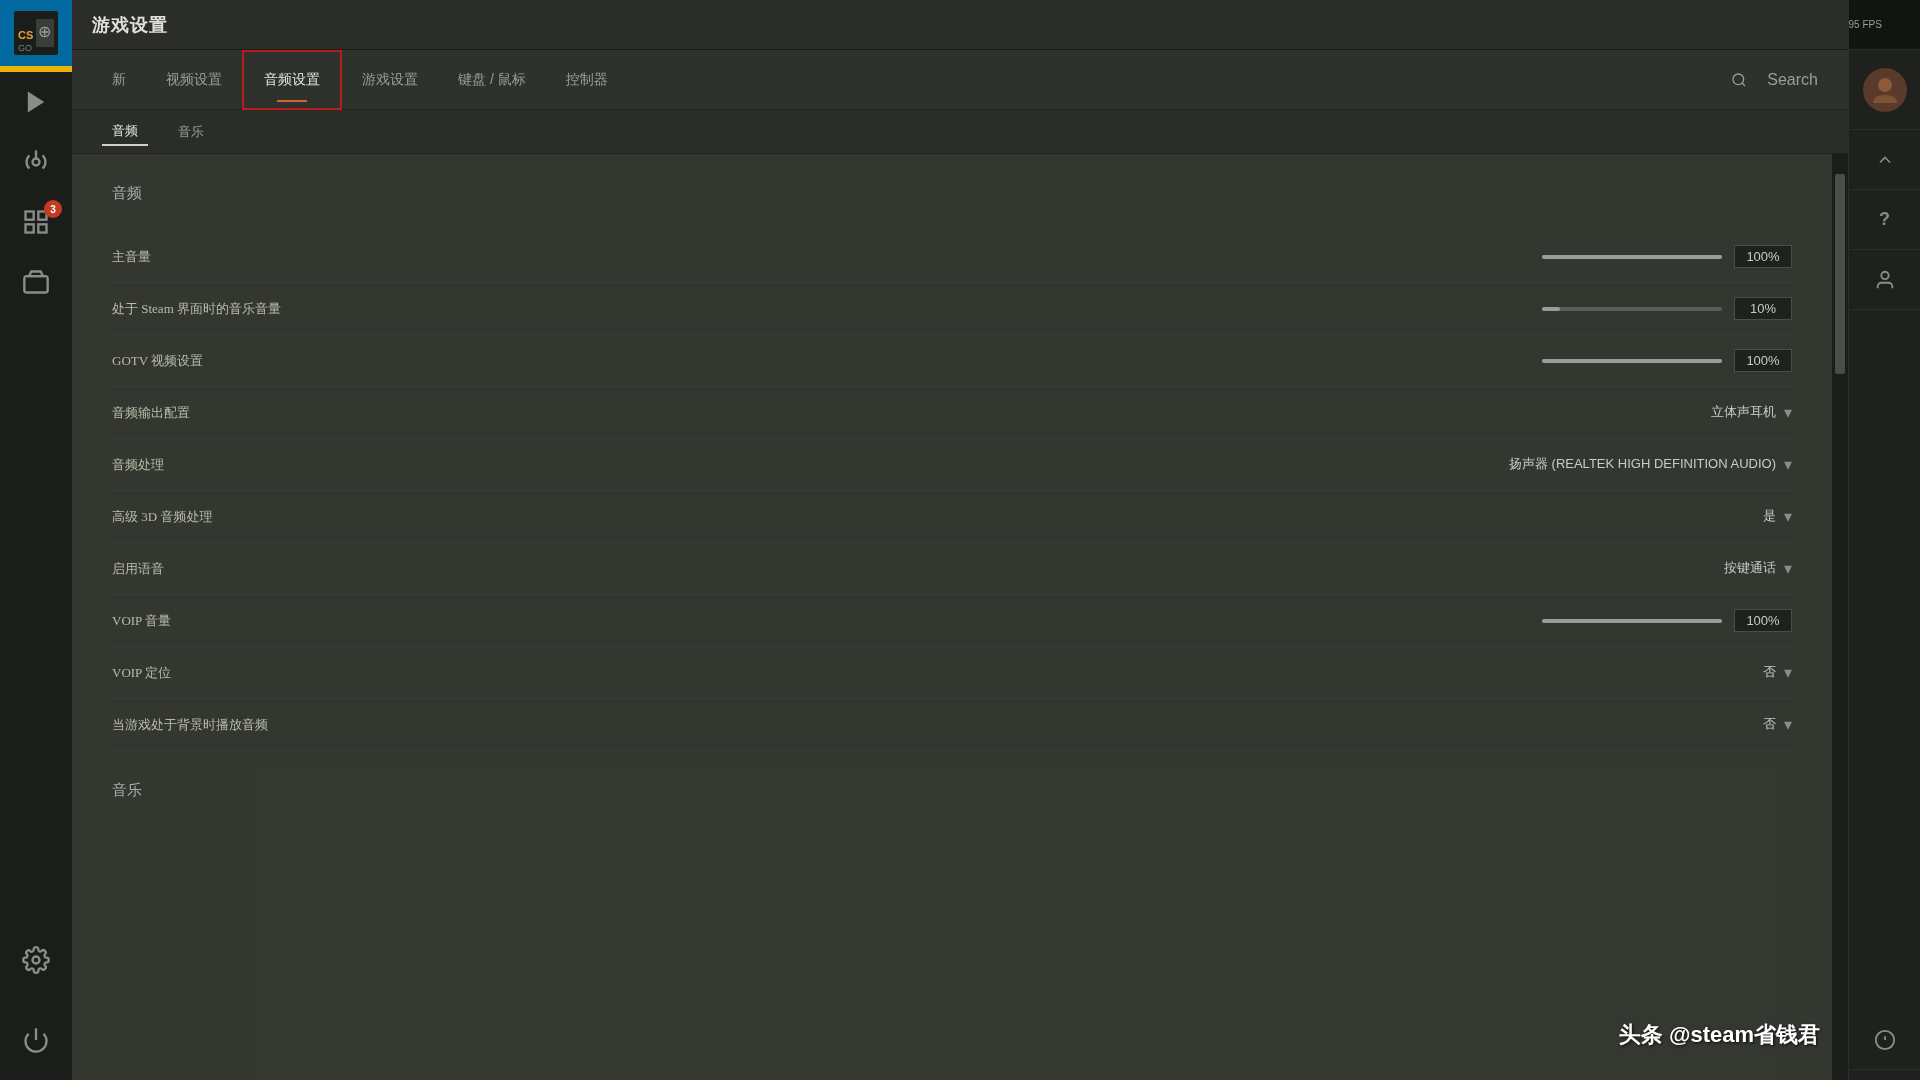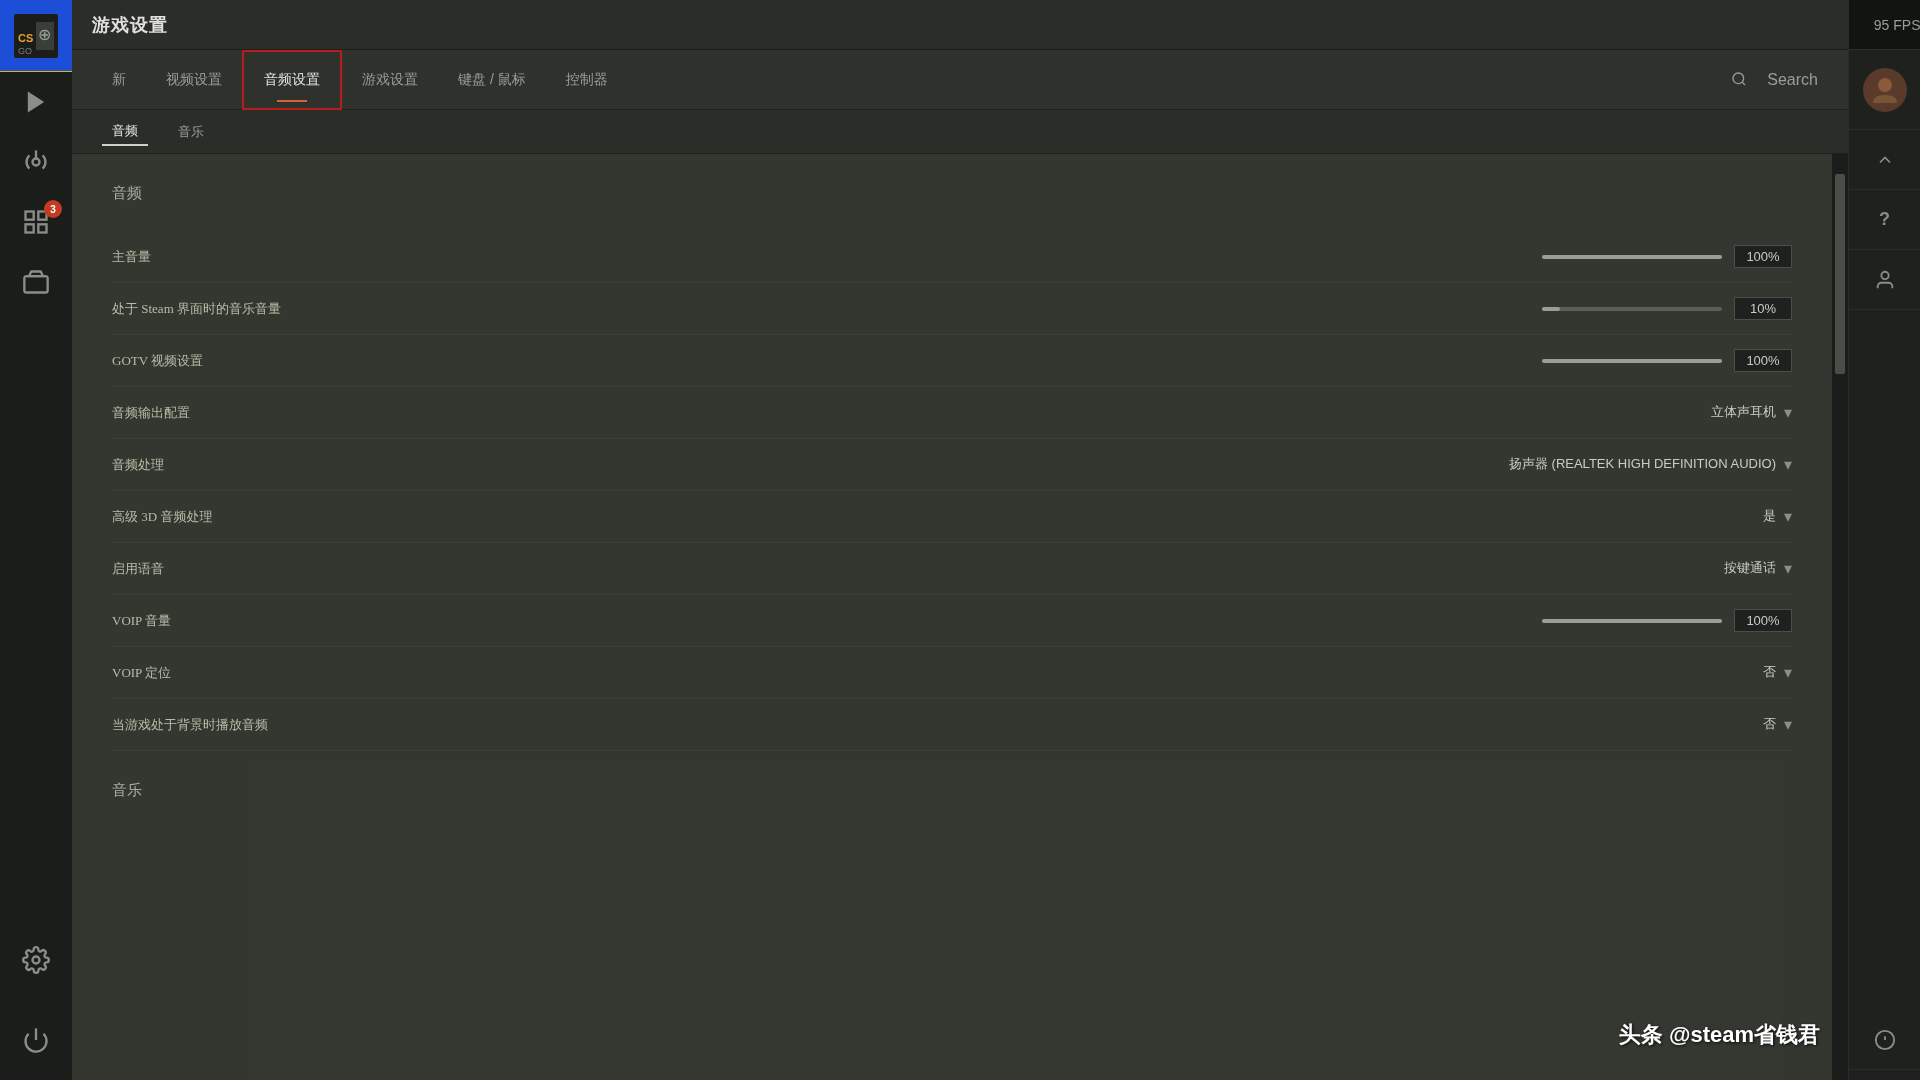--- a/index.html
+++ b/index.html
@@ -22,25 +22,25 @@
       flex-direction: column;
       align-items: center;
       padding: 0;
       flex-shrink: 0;
       z-index: 10;
     }
 
     .sidebar-logo {
       width: 72px;
       height: 72px;
-      background: #1d4ed8;
+      background: #0369a1;
       display: flex;
       align-items: center;
       justify-content: center;
-      border-bottom: 1px solid #eab308;
+      border-bottom: 6px solid #eab308;
     }
 
     .csgo-logo {
       width: 44px;
       height: 44px;
     }
 
     .sidebar-icon {
       width: 72px;
       height: 60px;
@@ -131,20 +131,21 @@
       left: 50%;
       transform: translateX(-50%);
       width: 30px;
       height: 2px;
       background: #d4633a;
     }
 
     .search-tab {
       margin-left: auto;
       display: flex;
+      align-items: center;
       gap: 20px;
       color: #9a9e98;
       cursor: pointer;
     }
 
     
     .sub-tabs {
       height: 44px;
       background: #2a2d28;
       display: flex;
@@ -284,23 +285,23 @@
       padding-top: 0;
       border-left: 1px solid #2a2d28;
     }
 
     .far-right-top {
       width: 72px;
       height: 50px;
       background: #111411;
       display: flex;
       align-items: center;
-      justify-content: flex-end;
+      justify-content: flex-start;
       color: #9a9e98;
-      font-size: 14px;
+      font-size: 10px;
       border-bottom: 1px solid #2a2d28;
     }
 
     .far-right-btn {
       width: 72px;
       height: 60px;
       display: flex;
       align-items: center;
       justify-content: center;
       color: #8a8e88;

